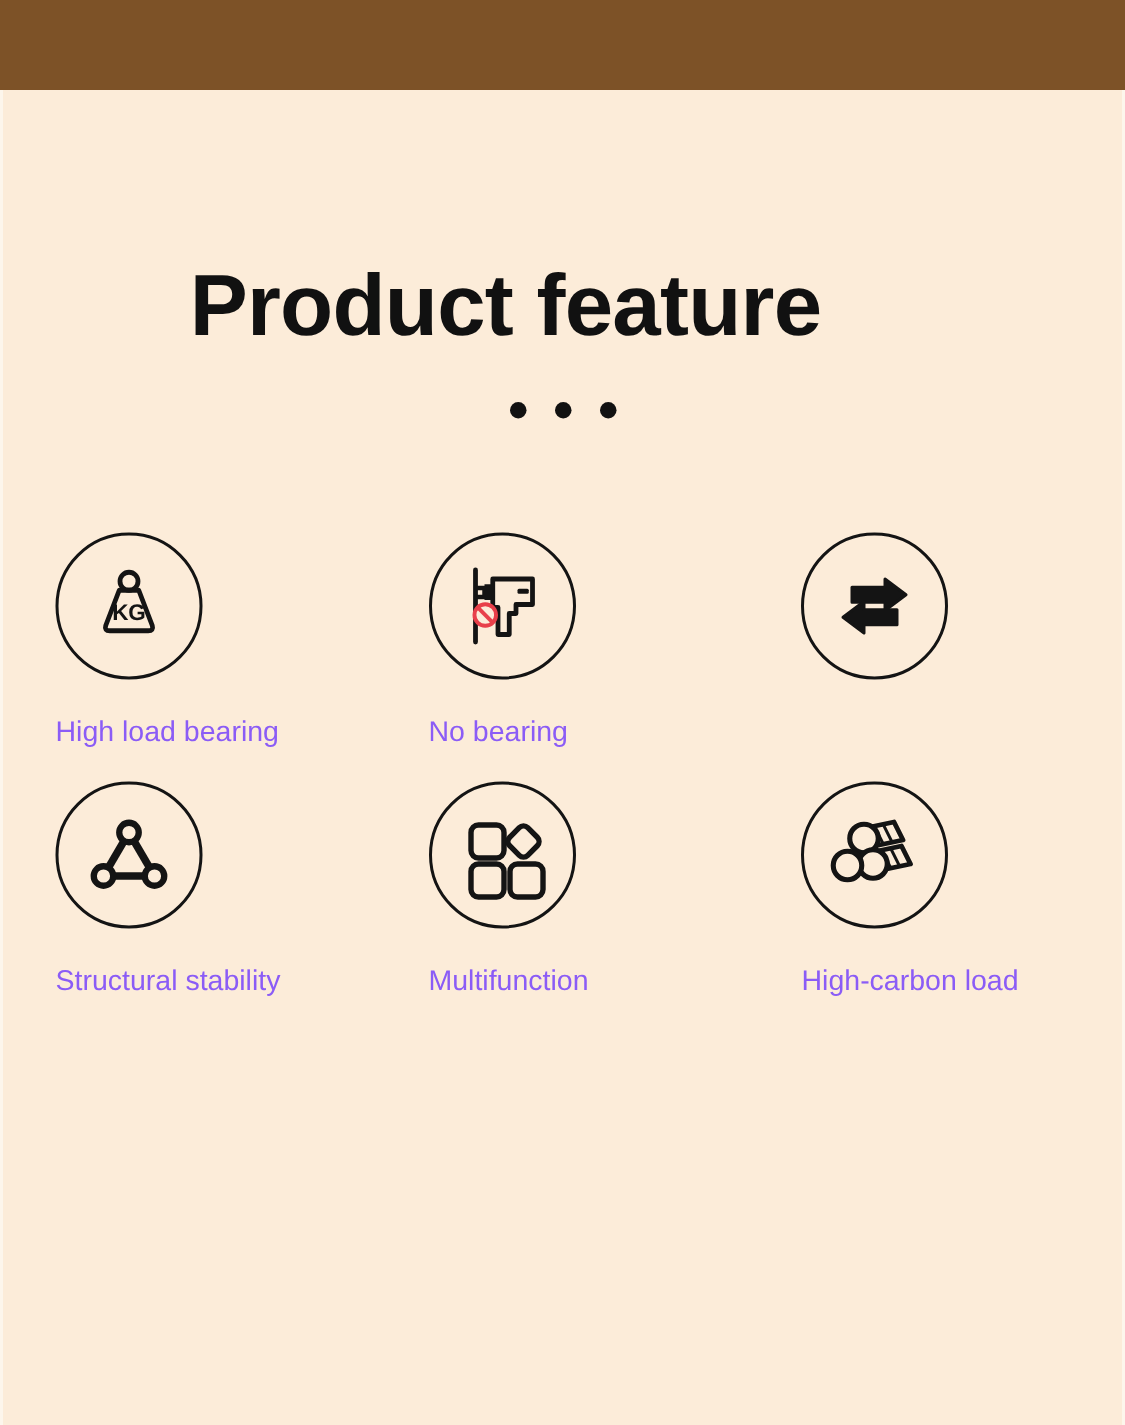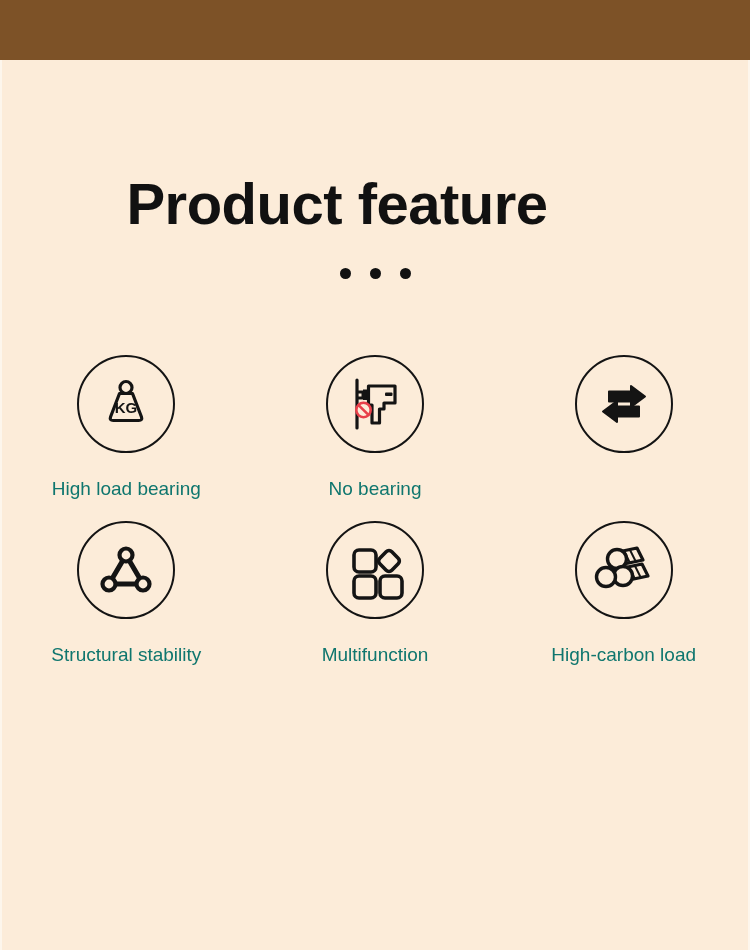--- a/index.html
+++ b/index.html
@@ -68,39 +68,40 @@
     gap: 20px;
   }
   .row {
     display: flex;
     width: 746px;
   }
   .cell {
     flex: 1;
     display: flex;
     flex-direction: column;
-    align-items: center;
+    align-items: flex-start;
+    padding-left: 35px;
   }
   .icon-circle {
     width: 98px;
     height: 98px;
     border: 2.5px solid #141414;
     border-radius: 50%;
     display: flex;
     align-items: center;
     justify-content: center;
     box-sizing: border-box;
   }
   .icon-circle svg {
     display: block;
   }
   .cell-label {
     margin-top: 25px;
     font-size: 19px;
-    color: #0f766e;
+    color: #8b5cf6;
     text-align: center;
     line-height: 1.2;
     white-space: nowrap;
   }
   .row2 .cell-label {
   }
 </style>
 </head>
 <body>
 

